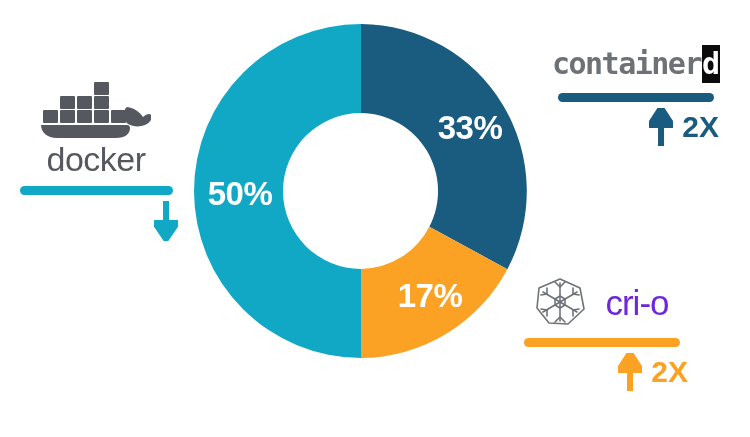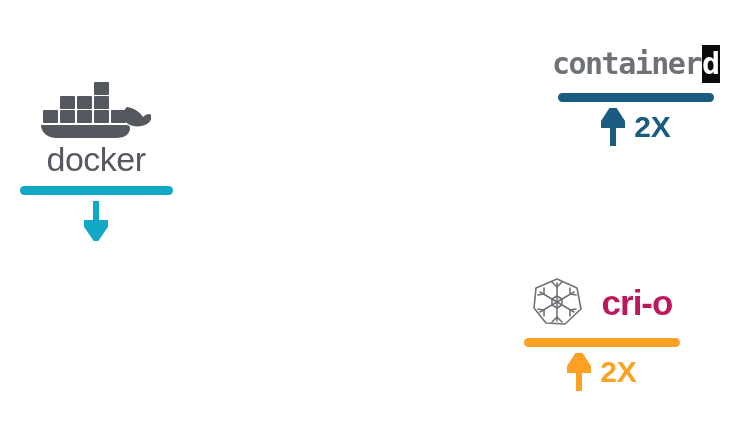--- a/index.html
+++ b/index.html
@@ -49,21 +49,21 @@
     justify-content: center;
   }
   .vendor-bar {
     height: 9px;
     border-radius: 5px;
     margin: 0 auto;
   }
   .vendor-trend {
     display: flex;
     align-items: center;
-    justify-content: center;
+    justify-content: flex-end;
     gap: 9px;
     margin-top: 6px;
   }
   .trend-arrow {
     display: block;
   }
   .trend-value {
     font-family: "Liberation Sans", sans-serif;
     font-weight: bold;
     font-size: 30px;
@@ -137,32 +137,58 @@
   }
   #crio-block .vendor-bar {
     background: #FBA225;
     width: 156px;
     margin-top: 11px;
   }
   #crio-block .trend-value { color: #FBA225; }
   .crio-word {
     font-family: "Liberation Sans", sans-serif;
     font-size: 35px;
-    font-weight: bold;
-    color: #be185d;
+    font-weight: normal;
+    color: #6d28d9;
     letter-spacing: -1px;
     line-height: 1;
     margin-left: 20px;
   }
 </style>
 </head>
 <body>
 
 <div id="canvas">
 
+  <div class="donut-wrap">
+    <svg width="334" height="334" viewBox="0 0 334 334" aria-hidden="true">
+
+      <path d="M 167 0
+               A 167 167 0 0 1 313.3486 245.1899
+               L 235.3315 202.7887
+               A 78 78 0 0 0 167 89
+               Z" fill="#1A5B80"></path>
+
+      <path d="M 313.3486 245.1899
+               A 167 167 0 0 1 167 334
+               L 167 245
+               A 78 78 0 0 0 235.3315 202.7887
+               Z" fill="#FBA225"></path>
+
+      <path d="M 167 334
+               A 167 167 0 0 1 167 0
+               L 167 89
+               A 78 78 0 0 0 167 245
+               Z" fill="#10A8C4"></path>
+
+      <text class="slice-label" x="276" y="115" text-anchor="middle">33%</text>
+      <text class="slice-label" x="236" y="283" text-anchor="middle">17%</text>
+      <text class="slice-label" x="46" y="181" text-anchor="middle">50%</text>
+    </svg>
+  </div>
 
   <div class="vendor-block" id="docker-block">
 
     <div class="vendor-logo-row">
       <svg width="110" height="56" viewBox="0 0 110 56" aria-hidden="true">
         <g fill="#55585E">
 
           <rect x="2" y="28" width="15" height="13" rx="1"></rect>
           <rect x="19" y="28" width="15" height="13" rx="1"></rect>
           <rect x="36" y="28" width="15" height="13" rx="1"></rect>

